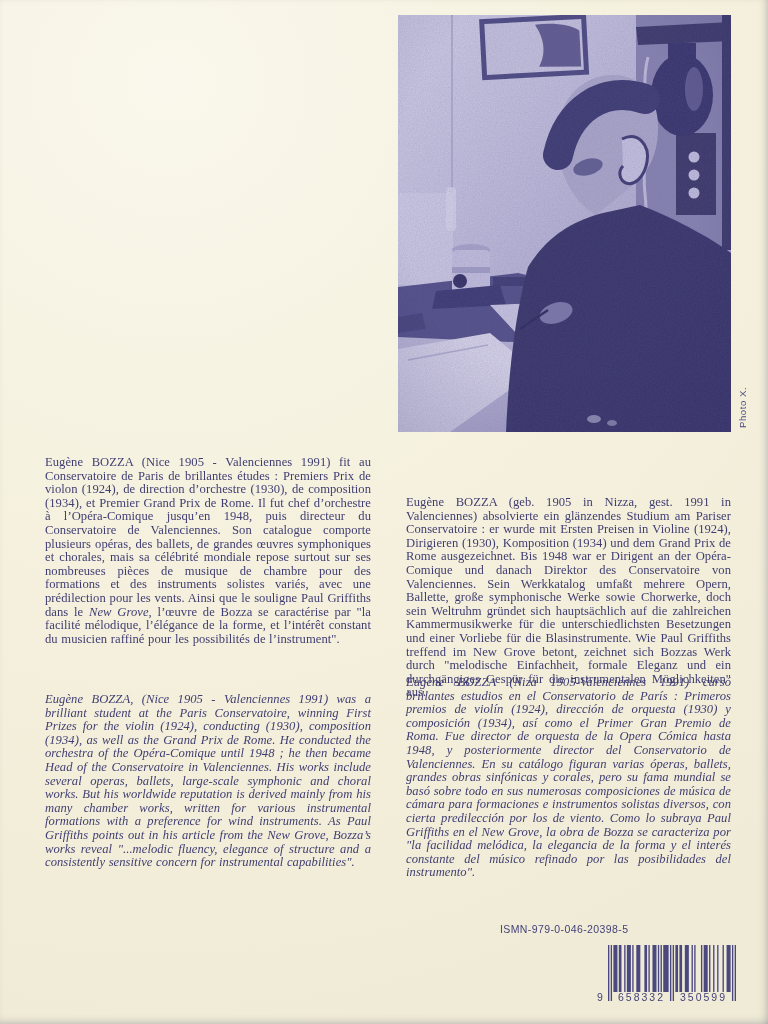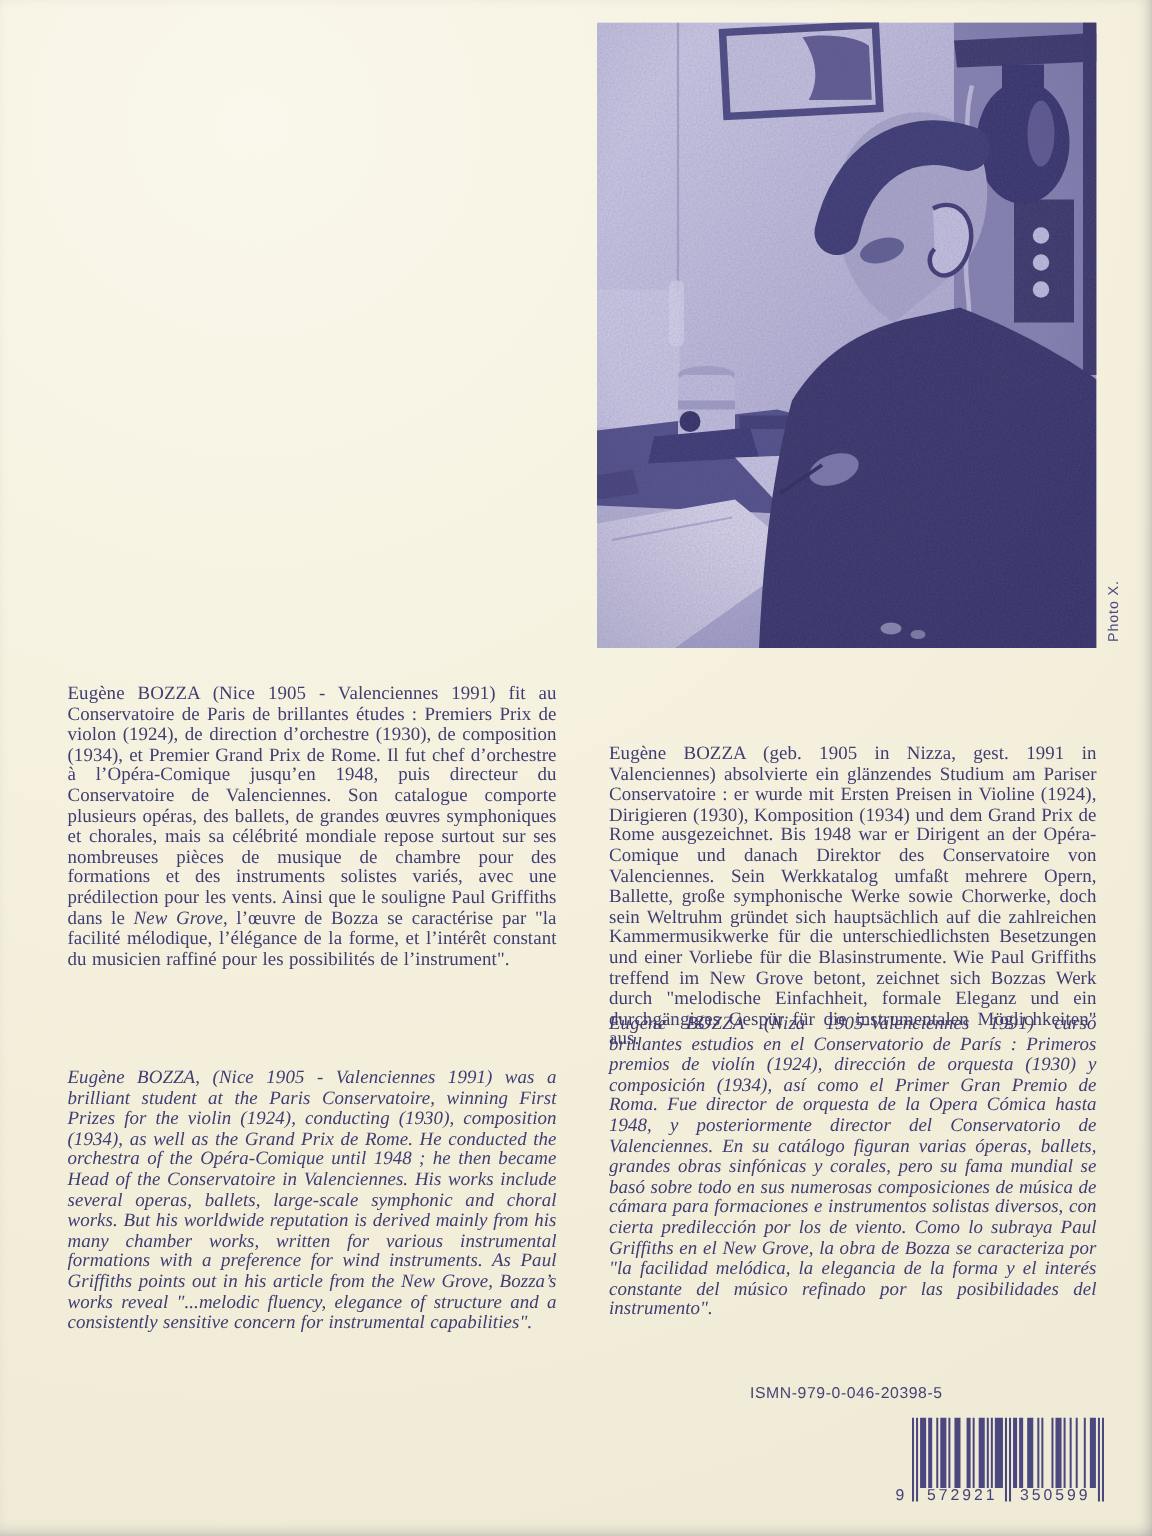--- a/index.html
+++ b/index.html
@@ -15,21 +15,21 @@
     position:absolute;left:737px;top:428px;transform:rotate(-90deg);transform-origin:0 0;
     font-family:"Liberation Sans", sans-serif;font-size:9.5px;letter-spacing:.6px;
     color:#4b4880;white-space:nowrap;
   }
   .para{
     position:absolute;text-align:justify;color:#403d72;
     font-size:12.6px;line-height:13.6px;letter-spacing:.05px;word-spacing:.4px;margin:0;font-family:Liberation Serif, serif;
   }
   .p-fr{left:45px;top:456px;width:326px;}
   .p-de{left:406px;top:456px;width:325px;margin-top:40px;}
-  .p-en{left:45px;top:712px;width:326px;font-style:italic;}
+  .p-en{left:45px;top:693px;width:326px;font-style:italic;}
   .p-es{left:406px;top:676px;width:325px;font-style:italic;}
   .p-fr .ital{font-style:italic;}
   .ismn{
     position:absolute;left:500px;top:923px;width:235px;text-align:left;
     font-family:"Liberation Sans", sans-serif;font-size:10.5px;letter-spacing:.4px;color:#45427a;
   }
   .barcode{position:absolute;left:608px;top:945px;width:128px;height:58px;}
   .barcode svg{position:absolute;left:0;top:0;fill:#4b4880;}
   .bc-digit{
     position:absolute;bottom:0;font-family:"Liberation Sans", sans-serif;
@@ -150,17 +150,17 @@
         <rect x="95.66" y="0" width="4.04" height="47"></rect>
         <rect x="101.05" y="0" width="1.35" height="47"></rect>
         <rect x="105.09" y="0" width="1.35" height="47"></rect>
         <rect x="109.14" y="0" width="1.35" height="47"></rect>
         <rect x="114.53" y="0" width="1.35" height="47"></rect>
         <rect x="118.57" y="0" width="4.04" height="47"></rect>
         <rect x="123.96" y="0" width="1.35" height="56"></rect>
         <rect x="126.65" y="0" width="1.35" height="56"></rect>
       </svg>
     <span class="bc-digit bc-first">9</span>
-    <span class="bc-digit bc-g1">572921</span>
+    <span class="bc-digit bc-g1">658332</span>
     <span class="bc-digit bc-g2">350599</span>
   </div>
 
 </div>
 
 </body></html>

